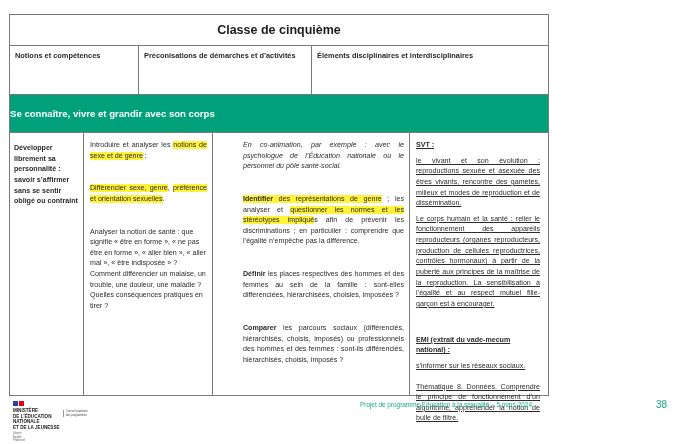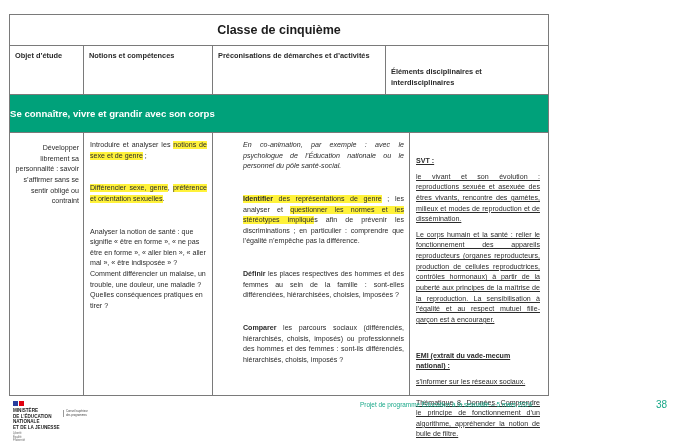--- a/index.html
+++ b/index.html
@@ -6,26 +6,26 @@
     body { width: 680px; height: 444px; position: relative; overflow: hidden;
       font-family: "Liberation Sans", sans-serif; color: #222; }
     .tbl { position: absolute; left: 9px; top: 14px; width: 540px; border: 1px solid #7a7a7a; box-sizing: border-box; }
     .title-row { height: 30px; border-bottom: 1px solid #7a7a7a; display: flex; align-items: center; justify-content: center;
       font-size: 12.5px; font-weight: bold; color: #1c1c1c; }
     .hdr-row { display: flex; height: 48px; border-bottom: 1px solid #7a7a7a; }
     .hdr-row > div { box-sizing: border-box; padding: 5px 5px; font-size: 7.4px; font-weight: bold; color: #2a2a2a; line-height: 1.45; }
     .c1 { width: 74px; border-right: 1px solid #7a7a7a; }
     .c2 { width: 129px; border-right: 1px solid #7a7a7a; }
     .c3 { width: 173px; border-right: 1px solid #7a7a7a; }
-    .c4 { flex: 1; margin-top: 16px; }
+    .c4 { flex: 1; }
     .band { height: 37px; background: #00a17a; color: #ffffff; font-weight: bold; font-size: 9.6px;
       display: flex; align-items: center; border-bottom: 1px solid #7a7a7a; }
     .body-row { display: flex; height: 262px; }
     .body-row > div { box-sizing: border-box; font-size: 7.1px; line-height: 1.5; color: #2b2b2b; }
-    .b1 { padding: 10px 4px 0 4px; text-align: right; font-weight: normal; font-size: 7.4px; }
+    .b1 { padding: 10px 4px 0 4px; text-align: left; font-weight: bold; font-size: 7.4px; }
     .b2 { padding: 7px 5px 0 6px; }
     .b3 { padding: 7px 5px 0 6px; margin-left: 24px; }
     .b4 { padding: 7px 8px 0 6px; text-decoration: underline; }
     .j { text-align: justify; margin: 0; }
     .hl { background: #fff23a; }
     .it { font-style: italic; }
     p { margin: 0; }
     .gap-lg { height: 22px; }
     .gap-sm { height: 5px; }
     .footer-logo { position: absolute; left: 13px; top: 401px; }
@@ -36,21 +36,20 @@
     .csp { position: absolute; left: 63px; top: 410px; font-size: 2.8px; color: #444; line-height: 1.3; border-left: 1px solid #999; padding-left: 2px; }
     .footer-text { position: absolute; left: 360px; top: 401px; font-size: 6.4px; color: #19a889; }
     .page-num { position: absolute; left: 656px; top: 399px; font-size: 10px; color: #19a889; }
   </style>
 </head>
 <body>
 
 <div class="tbl">
   <div class="title-row">Classe de cinquième</div>
   <div class="hdr-row">
-    <div class="c1">Objet d’étude</div>
     <div class="c2">Notions et compétences</div>
     <div class="c3">Préconisations de démarches et d’activités</div>
     <div class="c4">Éléments disciplinaires et interdisciplinaires</div>
   </div>
   <div class="band">Se connaître, vivre et grandir avec son corps</div>
   <div class="body-row">
     <div class="c1 b1">Développer librement sa personnalité : savoir s’affirmer sans se sentir obligé ou contraint</div>
 
     <div class="c2 b2">
       <p class="j"><span>Introduire et analyser les </span><span class="hl">notions de sexe et de genre</span><span> ;</span></p>

